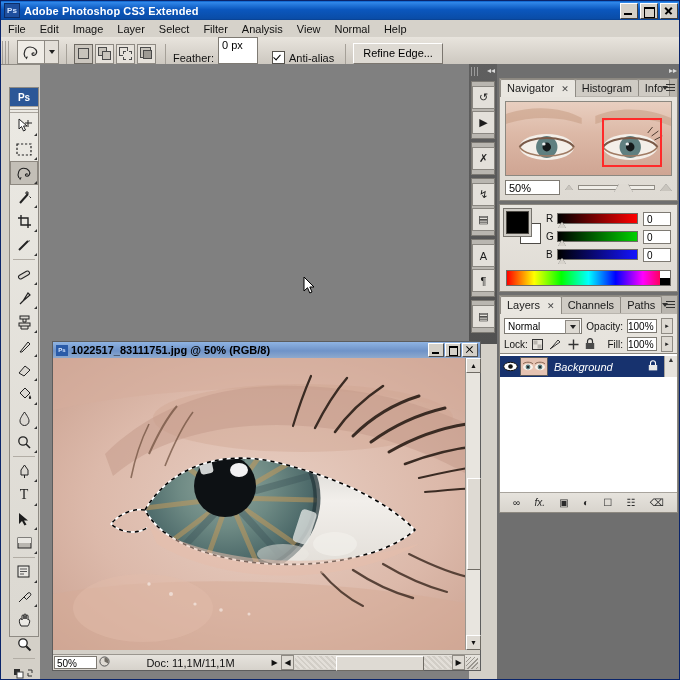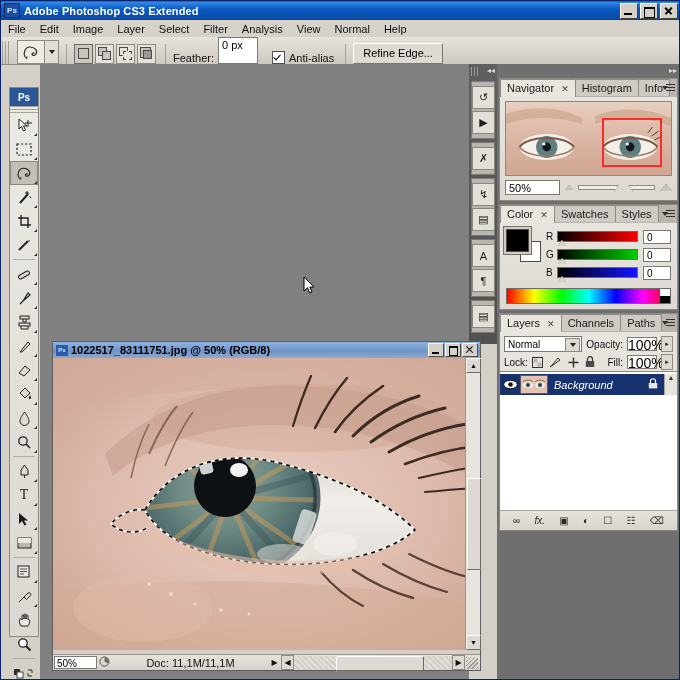--- a/index.html
+++ b/index.html
@@ -157,21 +157,21 @@
 
   
   .lrow{display:flex;align-items:center;height:18px;padding:0 4px;gap:4px;}
   .lselect{flex:1;height:16px;background:#fff;border:1px solid #7e7a73;font-size:10px;
     line-height:16px;padding-left:3px;color:#000;position:relative;box-sizing:border-box;}
   .lselect .ar{position:absolute;right:1px;top:1px;width:13px;height:12px;background:#dedad3;
     border:1px solid #8f8b84;display:flex;align-items:center;justify-content:center;}
   .lselect .ar:after{content:"";border-left:3px solid transparent;border-right:3px solid transparent;
     border-top:4px solid #222;}
   .lbl{font-size:10px;color:#111;}
-  .lnum{width:30px;height:14px;border:1px solid #7e7a73;background:#fff;font-size:14px;
+  .lnum{width:30px;height:14px;border:1px solid #7e7a73;background:#fff;font-size:10px;
     line-height:14px;text-align:right;padding-right:10px;color:#000;box-sizing:border-box;}
   .spin{width:10px;height:14px;background:#dedad3;border:1px solid #8f8b84;
     display:flex;align-items:center;justify-content:center;font-size:7px;color:#222;}
   .lockicons{display:flex;gap:6px;align-items:center;font-size:10px;color:#1c1c1c;}
   .layeritem{display:flex;align-items:center;height:21px;background:#17326e;margin-top:2px;}
   .leye{width:20px;display:flex;align-items:center;justify-content:center;}
   .lthumb{width:26px;height:17px;border:1px solid #5b5b5b;background:#cda;overflow:hidden;}
   .lname{flex:1;color:#fff;font-size:11px;font-style:italic;padding-left:6px;}
   .llock{margin-right:6px;color:#fff;font-size:9px;}
   .lpanel-list{height:138px;background:#fff;border-top:1px solid #8c8880;position:relative;}
@@ -538,33 +538,20 @@
           <div class="nav-slider">
             <div class="nav-track"></div>
             <div class="nav-knob"></div>
           </div>
           <span class="tri-lg"></span>
         </div>
       </div>
     </div>
 
     <div class="panel">
-      <div class="ptabs">
-        <div class="ptab active">
-          <span>Color</span>
-          <span class="x">✕</span>
-        </div>
-        <div class="ptab">Swatches</div>
-        <div class="ptab">Styles</div>
-        <div class="pmenu">
-            <i></i>
-            <i></i>
-            <i></i>
-          </div>
-      </div>
       <div class="color-body">
         <div class="csw">
           <div class="b"></div>
           <div class="f"></div>
         </div>
         <div class="sliders">
           <div class="srow">
             <span class="slab">R</span>
             <div class="sbar" style="background:linear-gradient(to right,#000,#ff0000)">
               <span class="sknob"></span>

